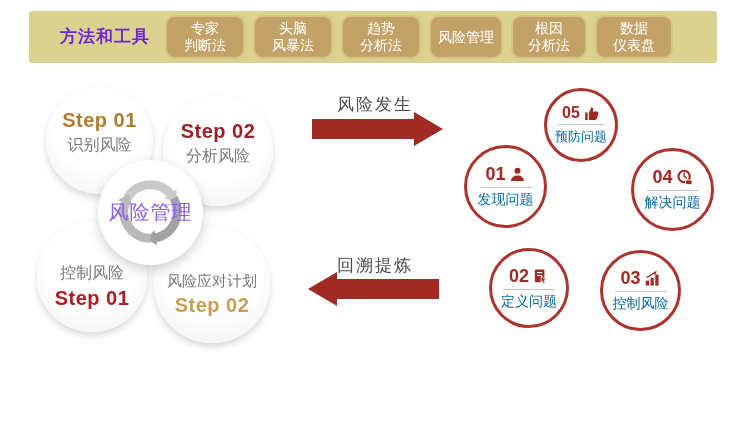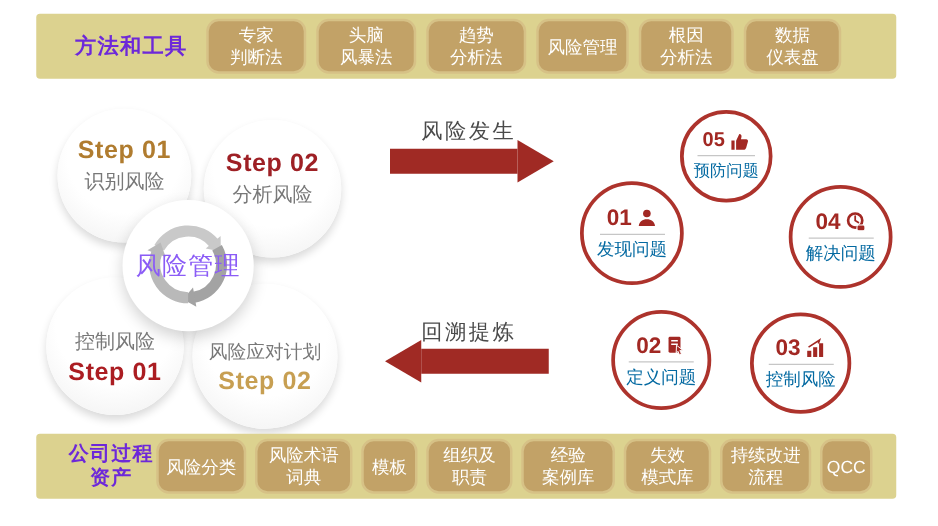--- a/index.html
+++ b/index.html
@@ -224,33 +224,14 @@
         <rect x="9.2" y="11" width="4.6" height="11"></rect>
         <rect x="15.9" y="6.5" width="4.6" height="15.5"></rect>
         <path d="M4 10.8L16.5 2.8l-1.4 4" fill="none" stroke="#a22823" stroke-width="1.8"></path>
       </svg>
       <span class="p-num" style="order:1">03</span>
     </div>
     <div class="p-divider"></div>
     <span class="p-label">控制风险</span>
   </div>
 
-  <div class="bar bottom-bar">
-    <div class="bar-title">公司过程
-资产</div>
-    <div class="chips">
-      <div class="chip">风险分类</div>
-      <div class="chip">风险术语
-词典</div>
-      <div class="chip">模板</div>
-      <div class="chip">组织及
-职责</div>
-      <div class="chip">经验
-案例库</div>
-      <div class="chip">失效
-模式库</div>
-      <div class="chip">持续改进
-流程</div>
-      <div class="chip">QCC</div>
-    </div>
-  </div>
 
 </div>
 
 </body></html>

